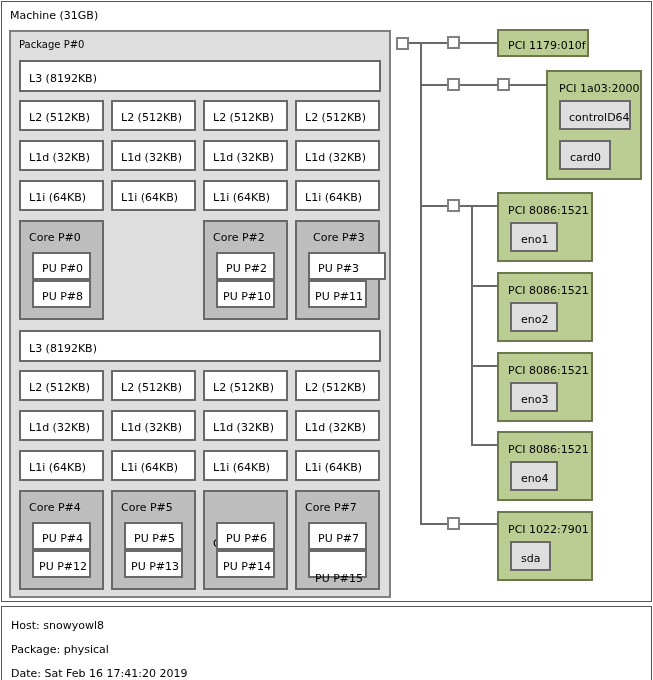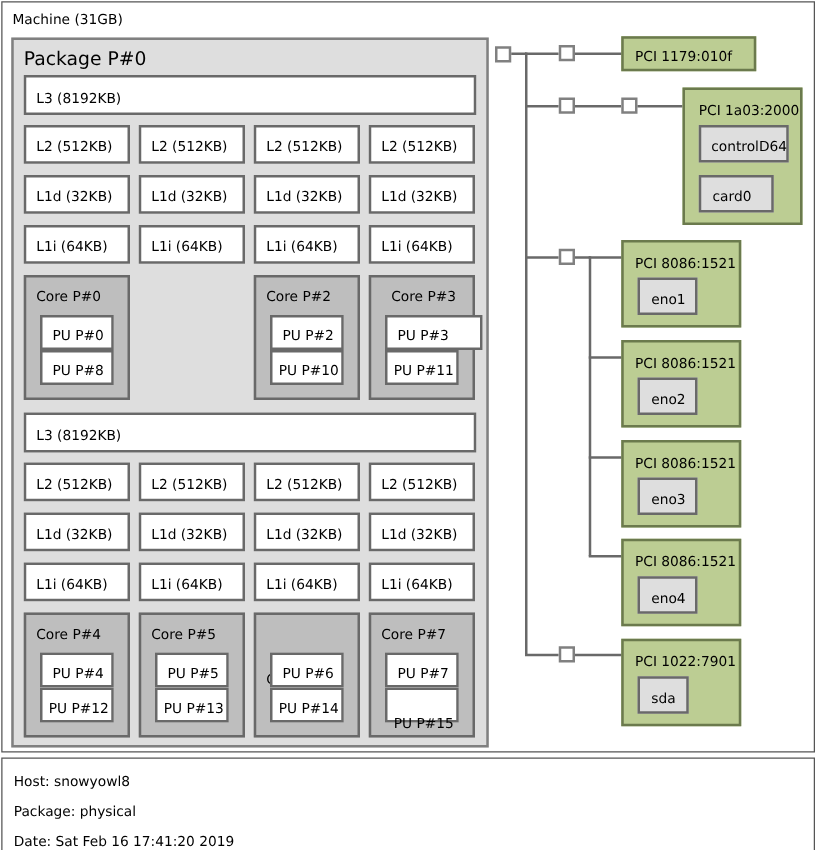--- a/index.html
+++ b/index.html
@@ -38,21 +38,21 @@
   .machine-title {
     font-size: 11px;
     color: #000;
   }
 
   
   .package {
     border: 2px solid #808080;
     background: #dedede;
   }
-  .package-title { font-size: 15px; }
+  .package-title { font-size: 10px; }
 
   
   .cache {
     border: 2px solid #696969;
     background: #ffffff;
   }
   .cache .lbl { font-size: 11px; }
 
   
   .core {
@@ -300,30 +300,30 @@
 
   <div class="hline" style="left:471px; top:205px; width:27px;"></div>
   <div class="hline" style="left:471px; top:285px; width:27px;"></div>
   <div class="hline" style="left:471px; top:365px; width:27px;"></div>
   <div class="hline" style="left:471px; top:444px; width:27px;"></div>
 
   <div class="hline" style="left:420px; top:523px; width:27px;"></div>
   <div class="box bridge" style="left:447px; top:517px;"></div>
   <div class="hline" style="left:460px; top:523px; width:38px;"></div>
 
-  <div class="box pci" style="left:497px; top:29px; width:108px; height:28px;">
+  <div class="box pci" style="left:497px; top:29px; width:92px; height:28px;">
     <div class="lbl pci-title" style="left:9px; top:9px;">PCI 1179:010f</div>
   </div>
 
   <div class="box pci" style="left:546px; top:70px; width:96px; height:110px;">
     <div class="lbl pci-title" style="left:11px; top:11px;">PCI 1a03:2000</div>
     <div class="box osdev" style="left:11px; top:28px; width:72px; height:30px;">
       <div class="lbl" style="left:8px; top:10px;">controlD64</div>
     </div>
-    <div class="box osdev" style="left:11px; top:68px; width:60px; height:30px;">
+    <div class="box osdev" style="left:11px; top:68px; width:52px; height:30px;">
       <div class="lbl" style="left:9px; top:10px;">card0</div>
     </div>
   </div>
 
   <div class="box pci" style="left:497px; top:192px; width:96px; height:70px;">
     <div class="lbl pci-title" style="left:9px; top:11px;">PCI 8086:1521</div>
     <div class="box osdev" style="left:11px; top:28px; width:48px; height:30px;">
       <div class="lbl" style="left:9px; top:10px;">eno1</div>
     </div>
   </div>

